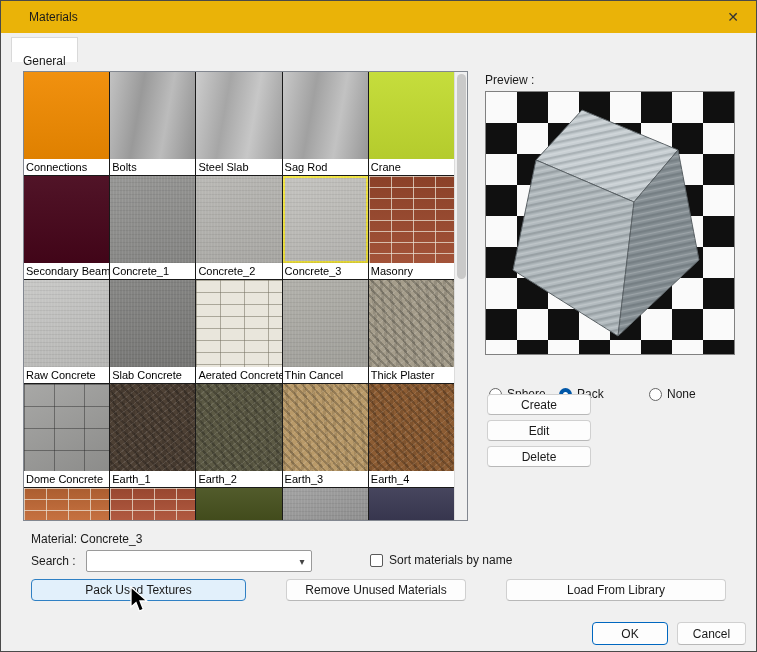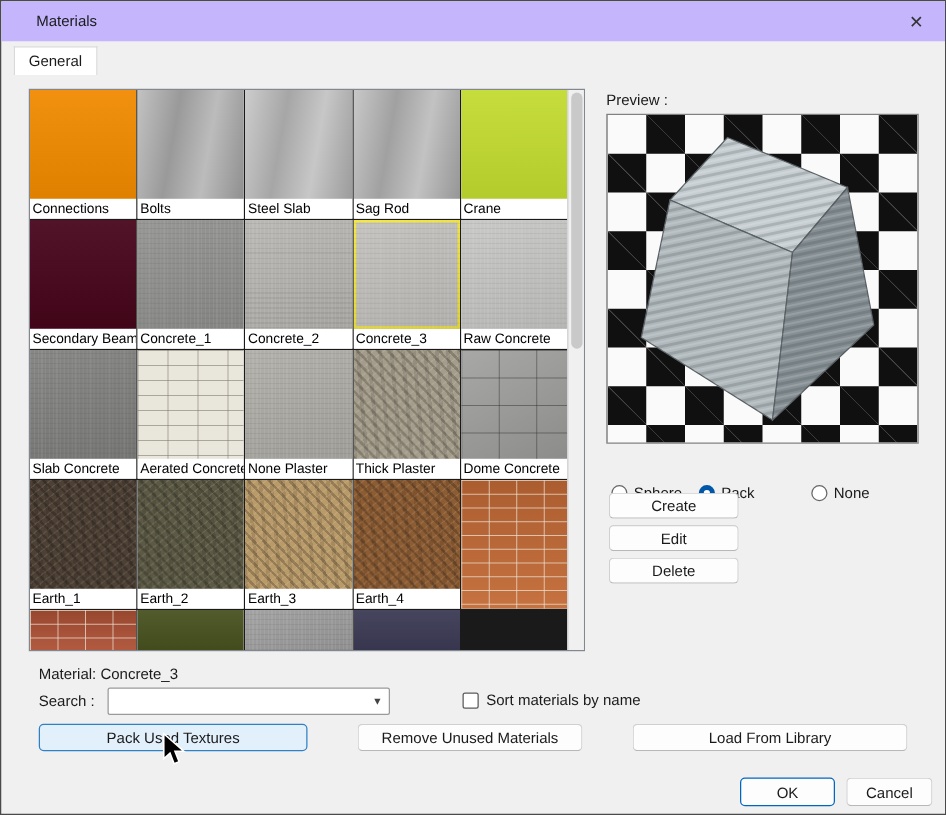--- a/index.html
+++ b/index.html
@@ -1,26 +1,26 @@
 <!DOCTYPE html>
 <html><head>
 <meta charset="utf-8">
 <style>
   html,body{margin:0;padding:0;background:#d8d8d8;}
   *{box-sizing:border-box;font-family:"Liberation Sans",sans-serif;}
   .dialog{position:relative;width:757px;height:652px;background:#f0f0f0;border:1px solid #4a4a4a;overflow:hidden;}
 
   
-  .titlebar{position:absolute;left:0;top:0;width:100%;height:32px;background:#c4b5fd;display:flex;align-items:center;}
+  .titlebar{position:absolute;left:0;top:0;width:100%;height:32px;background:#eab308;display:flex;align-items:center;}
   .title{font-size:12px;color:#1a1a1a;padding-left:28px;}
   .close-btn{position:absolute;right:6px;top:3px;width:34px;height:26px;border:none;background:transparent;font-size:14px;color:#333;cursor:default;display:flex;align-items:center;justify-content:center;}
 
   
   .tabstrip{position:absolute;left:10px;top:36px;height:23px;}
-  .tab{display:inline-block;height:23px;padding:0 11px;background:#ffffff;border:1px solid #d9d9d9;border-bottom:none;font-size:12px;line-height:22px;color:#1a1a1a;}
+  .tab{display:inline-block;height:23px;padding:12px 11px;background:#ffffff;border:1px solid #d9d9d9;border-bottom:none;font-size:12px;line-height:22px;color:#1a1a1a;}
 
   
   .grid-panel{position:absolute;left:22px;top:70px;width:445px;height:450px;border:1px solid #828790;background:#fff;}
   .grid{position:absolute;left:0;top:0;width:430px;height:448px;display:grid;grid-template-columns:repeat(5,1fr);grid-template-rows:repeat(4,103px) 32px;gap:1px;background:#1a1a1a;overflow:hidden;}
   .cell{display:flex;flex-direction:column;background:#fff;overflow:hidden;}
   .tex{position:relative;flex:1;background-color:var(--c);}
   .tex::after{content:'';position:absolute;inset:0;}
   .tex.selected{outline:2px solid #f2e435;outline-offset:-2px;z-index:2;}
   .cell-label{height:16px;background:#fff;font-size:11px;line-height:16px;padding-left:2px;color:#000;white-space:nowrap;overflow:hidden;}
 
@@ -146,34 +146,38 @@
         </div>
         <div class="cell">
           <div class="tex tex-concrete" style="--c: #B4B3AF;"></div>
           <div class="cell-label">Concrete_2</div>
         </div>
         <div class="cell">
           <div class="tex tex-concrete selected" style="--c: #BFBEBA;"></div>
           <div class="cell-label">Concrete_3</div>
         </div>
         <div class="cell">
+          <div class="tex tex-brick" style="--c: #9E4A2E;"></div>
+          <div class="cell-label">Masonry</div>
+        </div>
+        <div class="cell">
           <div class="tex tex-concrete" style="--c: #C4C4C2;"></div>
           <div class="cell-label">Raw Concrete</div>
         </div>
         <div class="cell">
           <div class="tex tex-concrete" style="--c: #7D7D7B;"></div>
           <div class="cell-label">Slab Concrete</div>
         </div>
         <div class="cell">
           <div class="tex tex-brick-light" style="--c: #E9E6DC;"></div>
           <div class="cell-label">Aerated Concrete</div>
         </div>
         <div class="cell">
           <div class="tex tex-concrete" style="--c: #ABAAA4;"></div>
-          <div class="cell-label">None Plaster</div>
+          <div class="cell-label">Thin Cancel</div>
         </div>
         <div class="cell">
           <div class="tex tex-earth" style="--c: #A59D8B;"></div>
           <div class="cell-label">Thick Plaster</div>
         </div>
         <div class="cell">
           <div class="tex tex-block" style="--c: #9C9C9A;"></div>
           <div class="cell-label">Dome Concrete</div>
         </div>
         <div class="cell">

